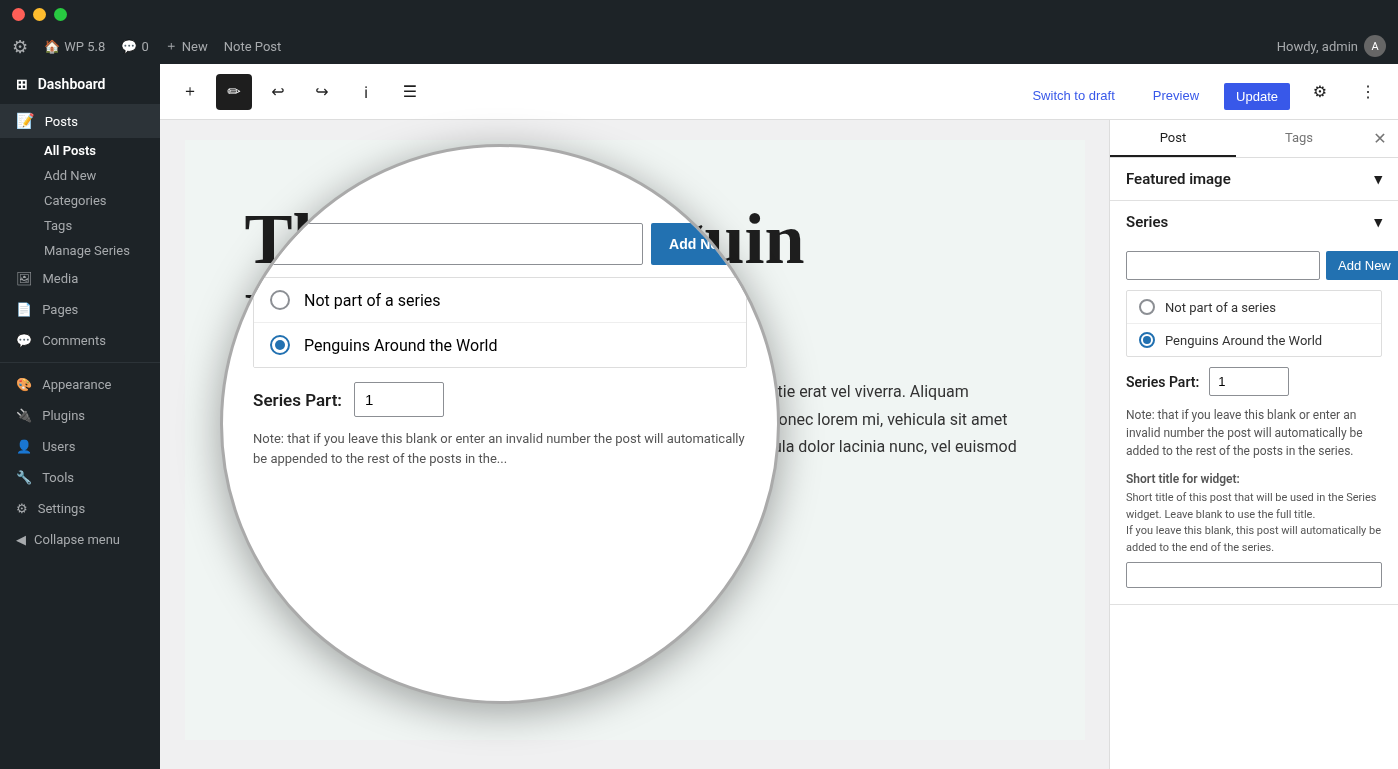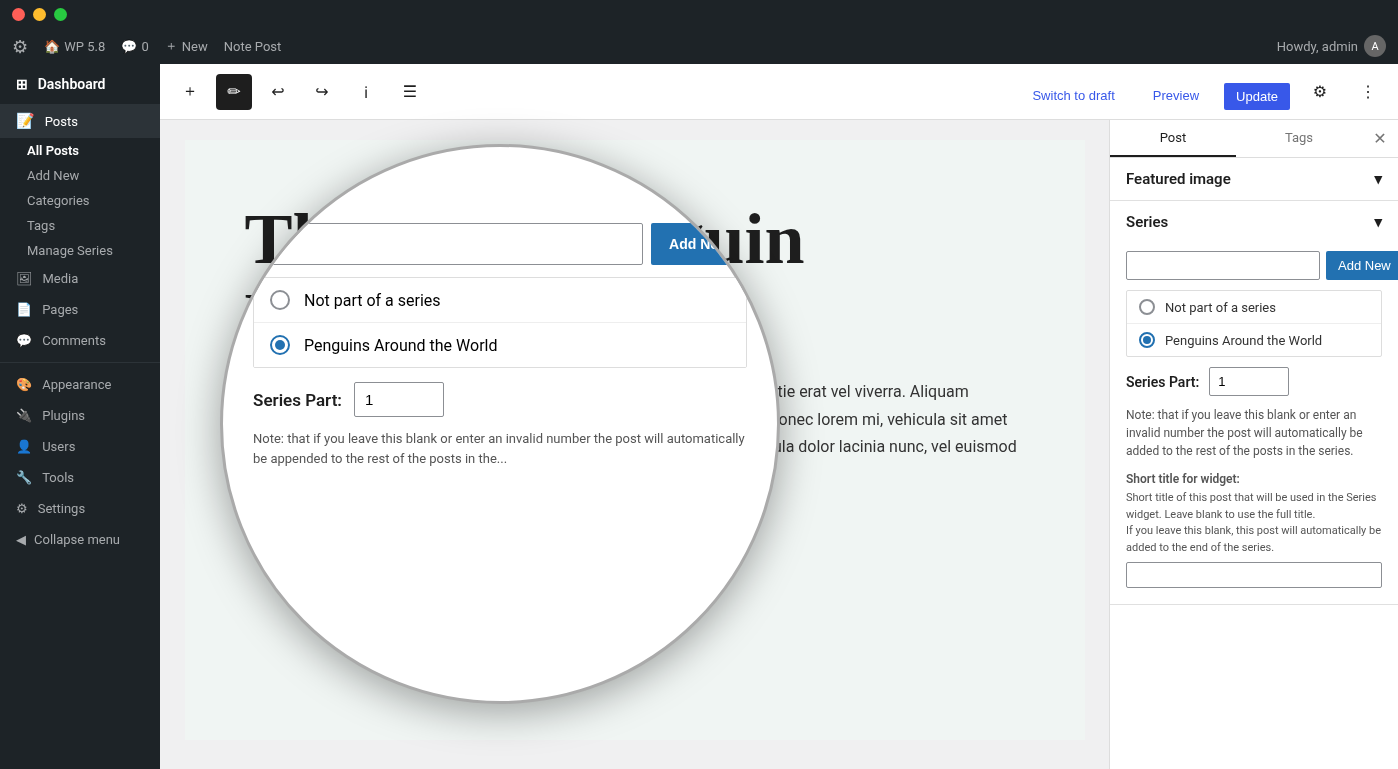--- a/index.html
+++ b/index.html
@@ -37,21 +37,21 @@
     .wp-sidebar {
       width: 160px; background: #1d2327; color: #a7aaad;
       font-size: 13px; flex-shrink: 0; overflow-y: auto;
     }
     .sidebar-logo { padding: 12px 16px; display: flex; align-items: center; gap: 10px; color: #fff; font-size: 14px; font-weight: 600; }
     .sidebar-item {
       padding: 8px 16px; cursor: pointer; display: flex; align-items: center; gap: 10px;
       color: #a7aaad; font-size: 13px; white-space: nowrap;
     }
     .sidebar-item.active-parent { background: #2c3338; color: #fff; }
-    .sidebar-sub { padding: 5px 16px 5px 27px; cursor: pointer; color: #a7aaad; font-size: 13px; }
+    .sidebar-sub { padding: 5px 16px 5px 44px; cursor: pointer; color: #a7aaad; font-size: 13px; }
     .sidebar-sub.active { color: #fff; font-weight: 600; }
     .sidebar-divider { height: 1px; background: #2c3338; margin: 6px 0; }
     .collapse-menu { padding: 8px 16px; color: #a7aaad; font-size: 13px; cursor: pointer; display: flex; align-items: center; gap: 8px; }
 
     
     .wp-content { flex: 1; display: flex; flex-direction: column; background: #f0f0f1; overflow: hidden; position: relative; }
 
     
     .editor-toolbar {
       height: 56px; background: #fff; border-bottom: 1px solid #ddd;

